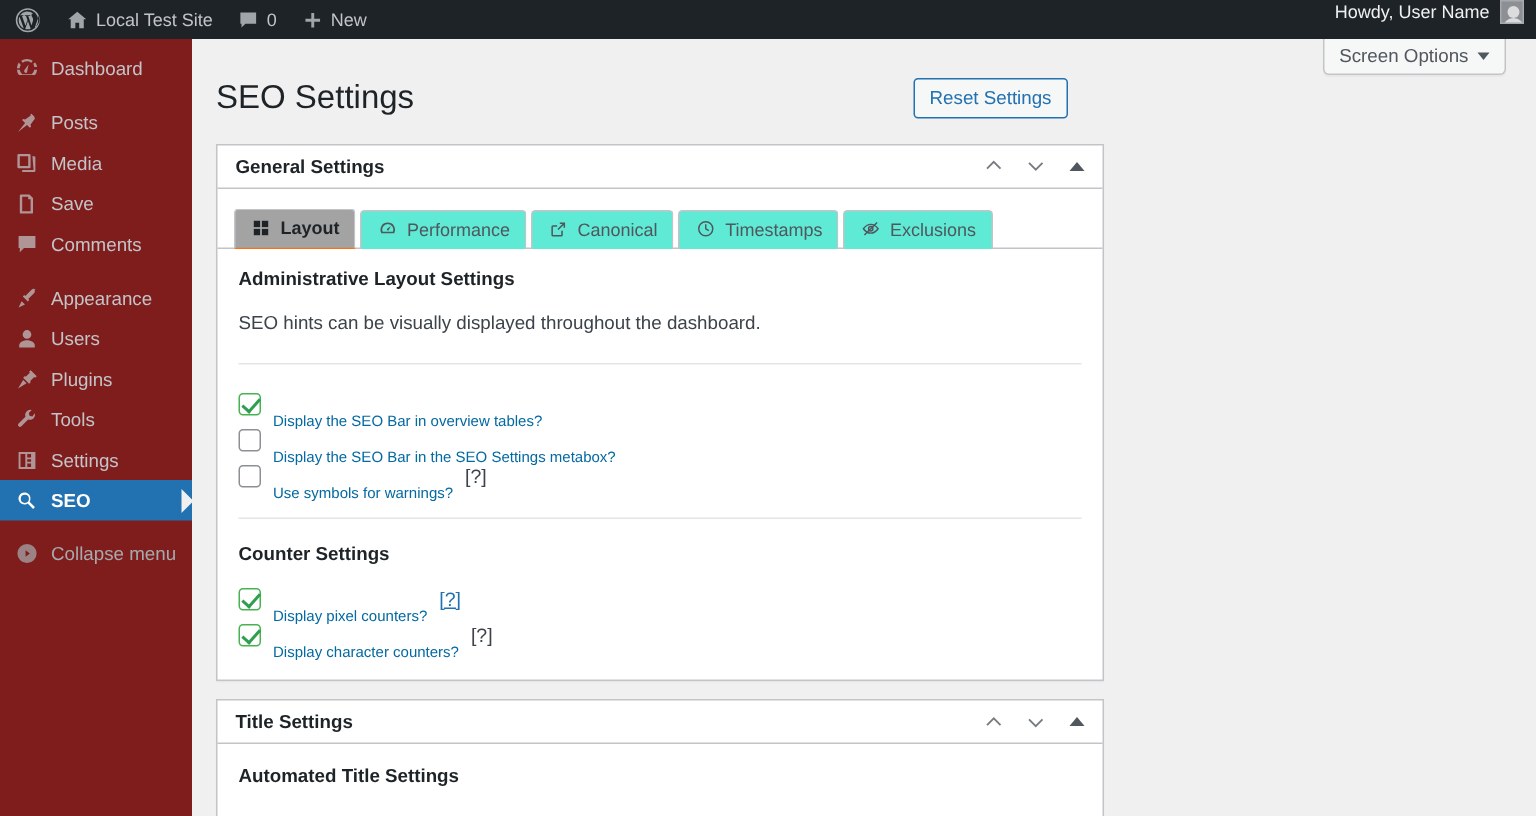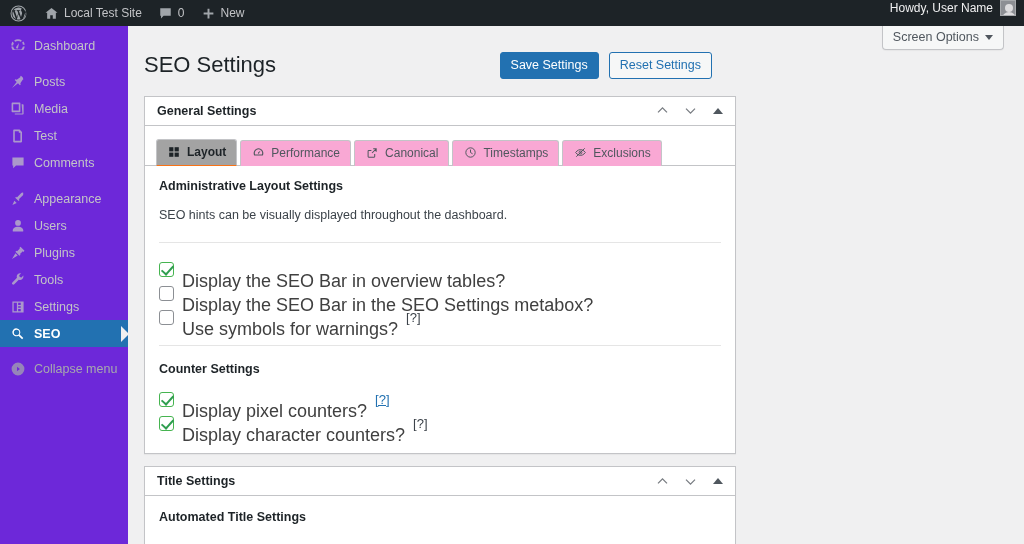--- a/index.html
+++ b/index.html
@@ -44,21 +44,21 @@
     content: ""; position: absolute; left: 1px; top: 11px;
     width: 14px; height: 8px; border-radius: 7px 7px 0 0;
     background: #dcdcde;
   }
   svg.icn { display: block; }
 
   
   #sidebar {
     position: absolute; top: 26px; left: 0;
     width: 128px; height: 518px;
-    background: #6d28d9;
+    background: #7f1d1d;
     padding-top: 6px;
   }
   .menu-item {
     display: flex; align-items: center; gap: 8px;
     height: 27px; padding-left: 9px;
     color: #c3c4c7; font-size: 12.5px;
     position: relative;
   }
   .menu-item .mi-icon {
     width: 17px; height: 17px;
@@ -170,21 +170,21 @@
   
   .tabs-wrap {
     padding: 12px 11px 0;
     border-bottom: 1px solid #c3c4c7;
     display: flex; align-items: flex-end;
     margin-bottom: -1px;
   }
   .tab {
     display: flex; align-items: center; gap: 6px;
     font-size: 12px; color: #50575e;
-    background: #f9a8d4;
+    background: #5eead4;
     border: 1px solid #c3c4c7;
     border-bottom: none;
     padding: 5px 10px 6px;
     margin-right: 3px;
     border-radius: 3px 3px 0 0;
     position: relative; top: 1px;
     cursor: pointer;
   }
   .tab.active {
     background: #a3a3a3; color: #1d2327; font-weight: 700;
@@ -224,21 +224,21 @@
     border-color: #46b450;
   }
   .chk.checked::after {
     content: ""; position: absolute;
     left: 4px; top: 0px;
     width: 5px; height: 10px;
     border: solid #2e9e4f;
     border-width: 0 2px 2px 0;
     transform: rotate(42deg);
   }
-  .chk-label { font-size: 18px; color: #404040; margin-top: 24px; }
+  .chk-label { font-size: 10px; color: #0369a1; margin-top: 24px; }
   .help-link { color: #2271b1; text-decoration: underline; }
   .help-plain { color: #3c434a; }
 </style>
 </head>
 <body>
 
 <div id="adminbar">
   <div class="ab-item wp-logo">
     <span>
       <svg class="icn" width="17" height="17" viewBox="0 0 20 20" fill="#a0a5aa">
@@ -306,21 +306,21 @@
     </span>
     <span>Media</span>
   </div>
 
   <div class="menu-item">
     <span class="mi-icon">
       <svg class="icn" width="16" height="16" viewBox="0 0 20 20" fill="currentColor">
         <path d="M5 2h7l3 3v12a1 1 0 0 1-1 1H5a1 1 0 0 1-1-1V3a1 1 0 0 1 1-1zm1 2v12h7V6h-2V4z"></path>
       </svg>
     </span>
-    <span>Test</span>
+    <span>Save</span>
   </div>
 
   <div class="menu-item">
     <span class="mi-icon">
       <svg class="icn" width="16" height="16" viewBox="0 0 20 20" fill="currentColor">
         <path d="M3 3h14v10H7.5L4 16.5V13H3z"></path>
       </svg>
     </span>
     <span>Comments</span>
   </div>
@@ -396,21 +396,20 @@
   <div id="screen-meta-links">
     <div class="screen-options-tab">
       <span>Screen Options</span>
       <span class="caret-down"></span>
     </div>
   </div>
 
   <div class="page-head">
     <h1 id="page-title">SEO Settings</h1>
     <div class="head-actions">
-      <button class="btn btn-primary">Save Settings</button>
       <button class="btn btn-secondary">Reset Settings</button>
     </div>
   </div>
 
   <div class="postbox">
     <div class="postbox-header">
       <span class="postbox-title">General Settings</span>
       <div class="handle-actions">
         <span class="handle-btn">
           <svg class="icn" width="15" height="15" viewBox="0 0 20 20" fill="none" stroke="currentColor" stroke-width="1.7">

